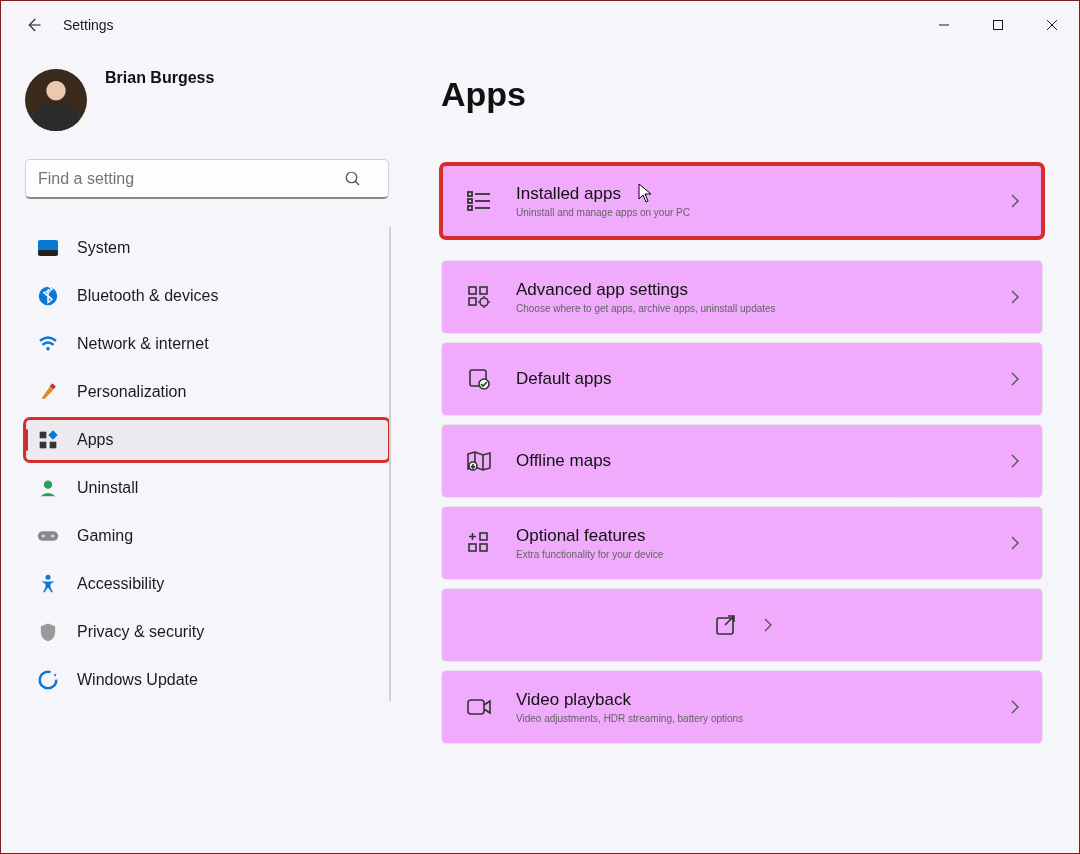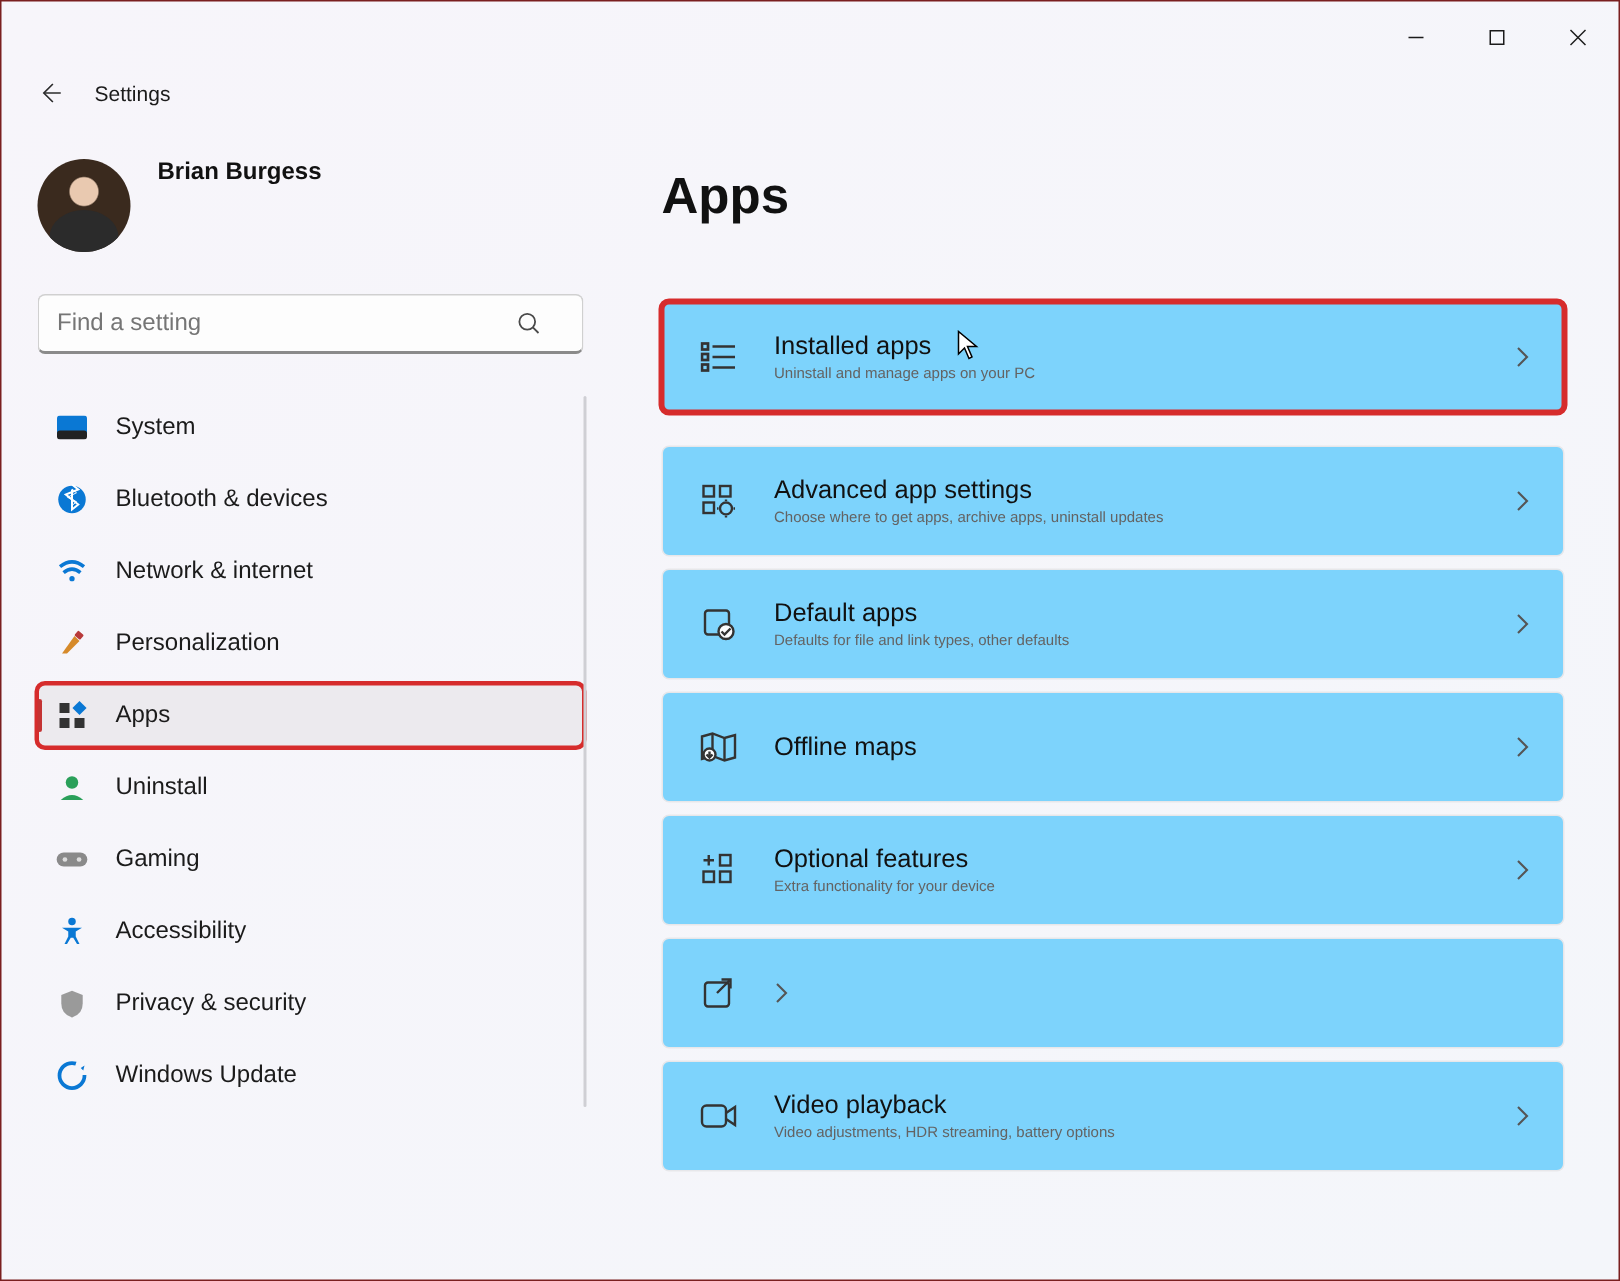--- a/index.html
+++ b/index.html
@@ -11,21 +11,20 @@
     overflow: hidden;
     border: 1px solid #7a1f1f;
     position: relative;
   }
   
   .titlebar {
     display: flex;
     align-items: center;
     height: 48px;
     padding: 0 12px;
-    margin-top: 37px;
   }
   .titlebar .back {
     width: 40px;
     display:flex; align-items:center; justify-content:center;
     font-size: 18px;
     color:#2b2b2b;
   }
   .titlebar .title {
     font-size: 14px;
     margin-left: 10px;
@@ -155,27 +154,28 @@
   .page-title {
     font-size:34px;
     font-weight:600;
     color:#111;
     margin:6px 0 50px 0;
   }
   
   .card {
     display:flex;
     align-items:center;
-    background:#7dd3fc;
+    background:#f0abfc;
     border:1px solid #e7e7ea;
     border-radius:5px;
     height:74px;
     padding:0 22px;
     margin-bottom:8px;
     cursor:pointer;
+    justify-content:center;
   }
   .card .cicon {
     width:30px; height:30px;
     display:flex; align-items:center; justify-content:center;
     margin-right:22px;
     color:#333;
   }
   .card .ctxt { flex:1; }
   .card .ctitle { font-size:17px; color:#111; line-height:1.3; }
   .card .cdesc { font-size:10px; color:#636363; line-height:1.3; }
@@ -391,21 +391,20 @@
     <div class="card">
       <span class="cicon">
           <svg width="24" height="24" viewBox="0 0 24 24" fill="none" stroke="#333" stroke-width="1.6">
             <rect x="3" y="3" width="16" height="16" rx="2"></rect>
             <circle cx="17" cy="17" r="5" fill="#fcfcfd"></circle>
             <path d="M14 17l2 2 4-4" stroke="#333"></path>
           </svg>
         </span>
       <div class="ctxt">
         <div class="ctitle">Default apps</div>
-        <div class="cdesc">Defaults for file and link types, other defaults</div>
       </div>
       <span class="chevron">
           <svg width="10" height="16" viewBox="0 0 10 16" fill="none" stroke="#555" stroke-width="1.4">
             <path d="M2 2l6 6-6 6"></path>
           </svg>
         </span>
     </div>
 
     <div class="card">
       <span class="cicon">

